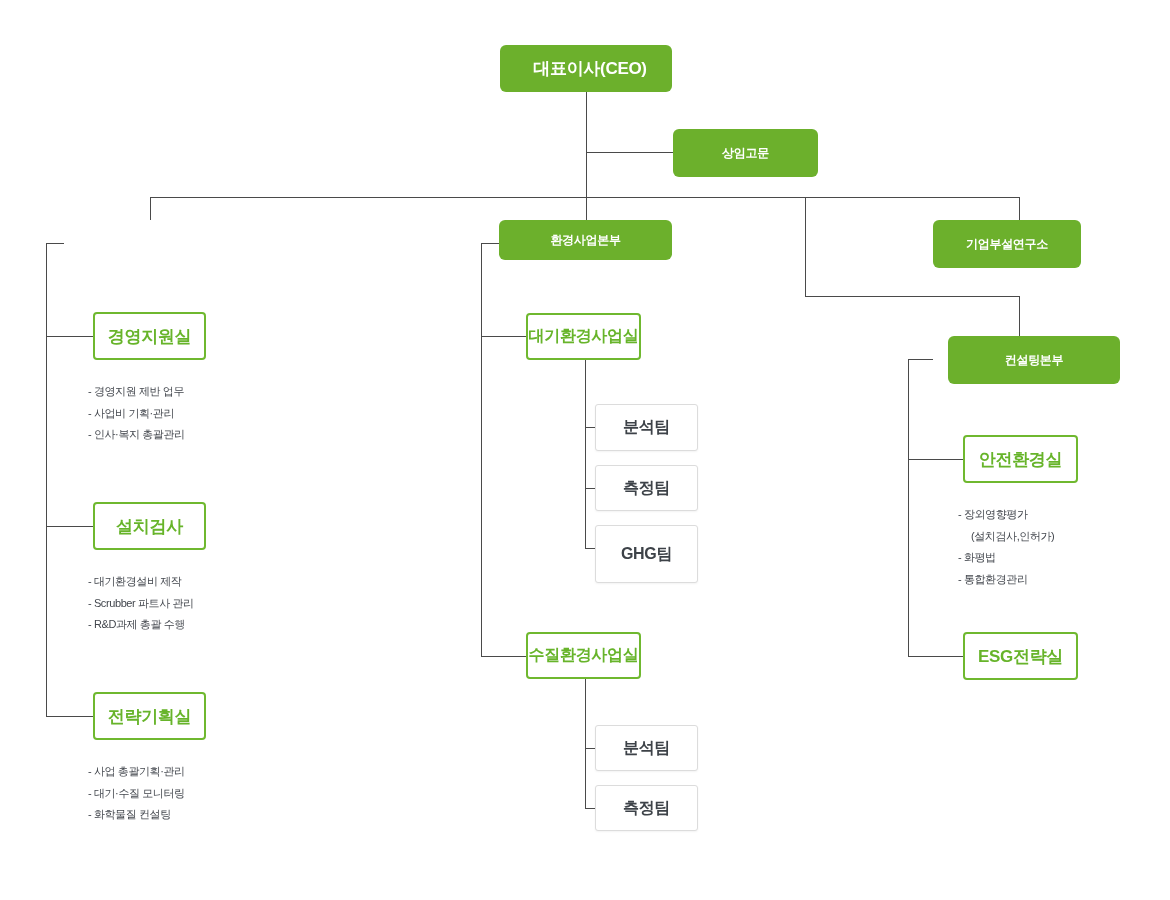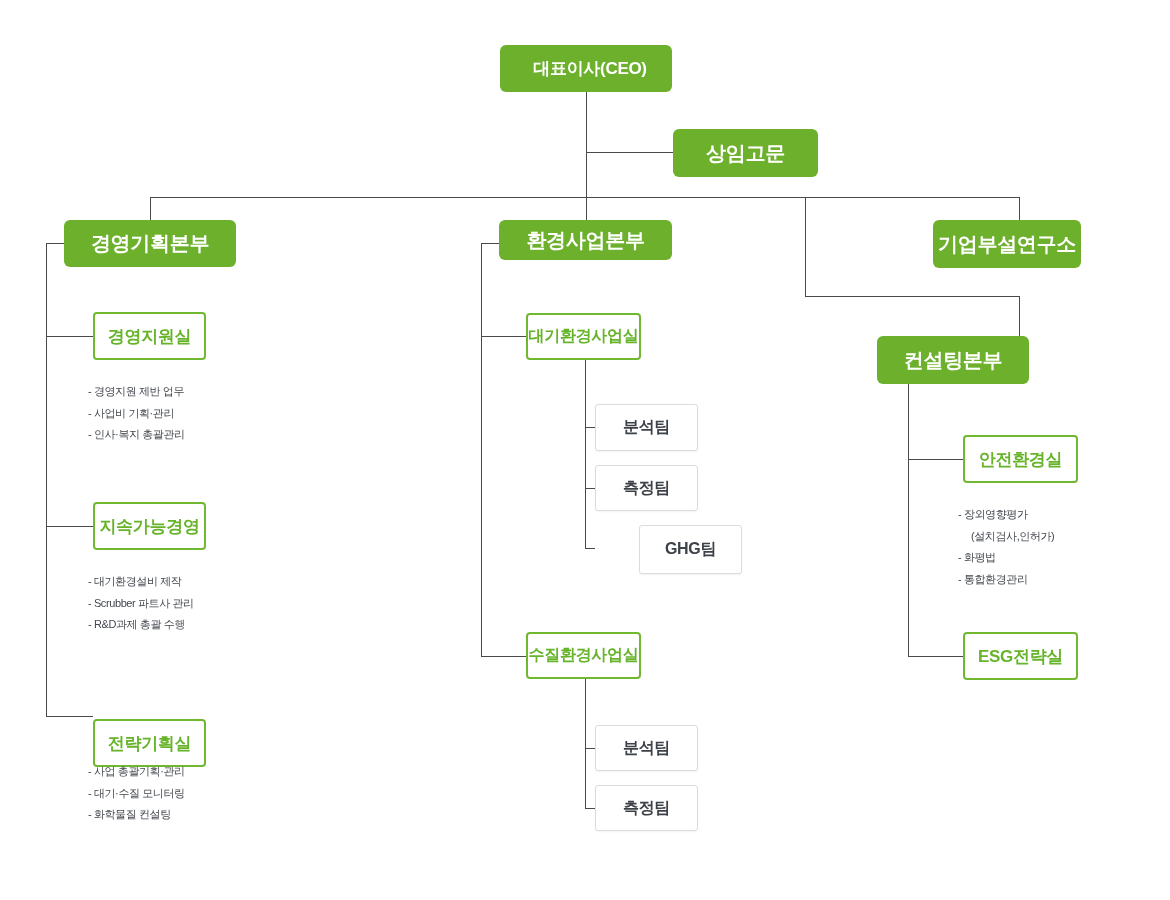--- a/index.html
+++ b/index.html
@@ -21,21 +21,21 @@
     justify-content: center;
     box-sizing: border-box;
     font-weight: bold;
     white-space: nowrap;
     letter-spacing: -0.3px;
   }
   .node.solid {
     background: #6cb02c;
     color: #ffffff;
     border-radius: 6px;
-    font-size: 20px;
+    font-size: 12px;
   }
   .node.outline {
     background: #ffffff;
     border: 2px solid #6fb82f;
     color: #67b42a;
     border-radius: 4px;
     font-size: 17px;
   }
   .node.team {
     background: #ffffff;
@@ -97,70 +97,67 @@
   <div class="line h" style="left:908px; top:459px; width:55px;"></div>
   <div class="line h" style="left:908px; top:656px; width:55px;"></div>
 
   <div class="node solid" style="left:500px; top:45px; width:172px; height:47px; font-size:17px;padding-left:8px;">
     <span>대표이사(CEO)</span>
   </div>
   <div class="node solid" style="left:673px; top:129px; width:145px; height:48px;">
     <span>상임고문</span>
   </div>
 
-  <div class="node solid" style="left:64px; top:220px; width:172px; height:47px;">
-    <span>경영기획본부</span>
-  </div>
   <div class="node solid" style="left:499px; top:220px; width:173px; height:40px;">
     <span>환경사업본부</span>
   </div>
   <div class="node solid" style="left:933px; top:220px; width:148px; height:48px;">
     <span>기업부설연구소</span>
   </div>
-  <div class="node solid" style="left:877px; top:336px; width:152px; height:48px;">
+  <div class="node solid" style="left:948px; top:336px; width:172px; height:48px;">
     <span>컨설팅본부</span>
   </div>
 
   <div class="node outline" style="left:93px; top:312px; width:113px; height:48px;">
     <span>경영지원실</span>
   </div>
   <div class="bullets" style="left:88px; top:381px;">
     <div class="bullet">- 경영지원 제반 업무</div>
     <div class="bullet">- 사업비 기획·관리</div>
     <div class="bullet">- 인사·복지 총괄관리</div>
   </div>
 
   <div class="node outline" style="left:93px; top:502px; width:113px; height:48px;">
-    <span>지속가능경영</span>
+    <span>설치검사</span>
   </div>
   <div class="bullets" style="left:88px; top:571px;">
     <div class="bullet">- 대기환경설비 제작</div>
     <div class="bullet">- Scrubber 파트사 관리</div>
     <div class="bullet">- R&amp;D과제 총괄 수행</div>
   </div>
 
-  <div class="node outline" style="left:93px; top:692px; width:113px; height:48px;margin-top:27px;">
+  <div class="node outline" style="left:93px; top:692px; width:113px; height:48px;">
     <span>전략기획실</span>
   </div>
   <div class="bullets" style="left:88px; top:761px;">
     <div class="bullet">- 사업 총괄기획·관리</div>
     <div class="bullet">- 대기·수질 모니터링</div>
     <div class="bullet">- 화학물질 컨설팅</div>
   </div>
 
   <div class="node outline" style="left:526px; top:313px; width:115px; height:47px; font-size:16px;">
     <span>대기환경사업실</span>
   </div>
   <div class="node team" style="left:595px; top:404px; width:103px; height:47px;">
     <span>분석팀</span>
   </div>
   <div class="node team" style="left:595px; top:465px; width:103px; height:46px;">
     <span>측정팀</span>
   </div>
-  <div class="node team" style="left:595px; top:525px; width:103px; height:49px;margin-left:44px;">
+  <div class="node team" style="left:595px; top:525px; width:103px; height:58px;">
     <span>GHG팀</span>
   </div>
 
   <div class="node outline" style="left:526px; top:632px; width:115px; height:47px; font-size:16px;">
     <span>수질환경사업실</span>
   </div>
   <div class="node team" style="left:595px; top:725px; width:103px; height:46px;">
     <span>분석팀</span>
   </div>
   <div class="node team" style="left:595px; top:785px; width:103px; height:46px;">

